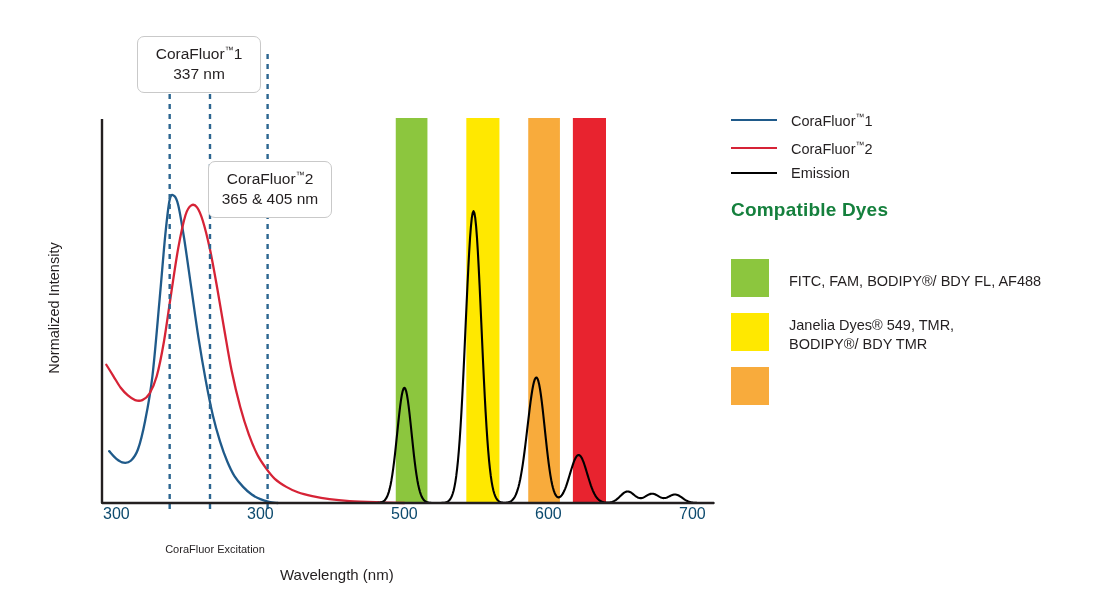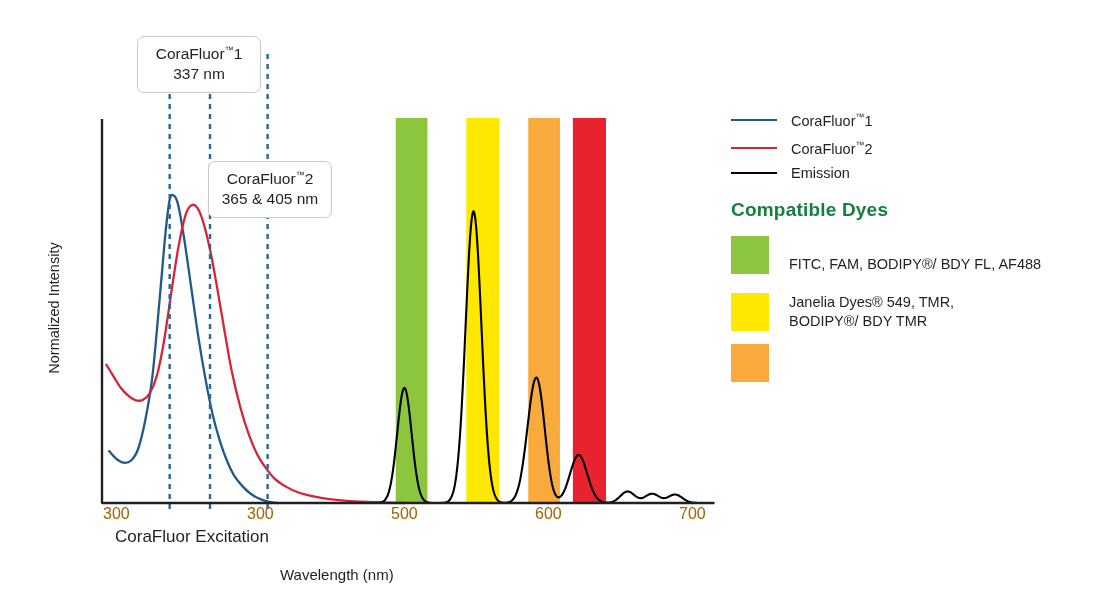--- a/index.html
+++ b/index.html
@@ -16,40 +16,40 @@
   .callout{position:absolute;border:1px solid #c9c9c9;border-radius:7px;
            background:#ffffff;text-align:center;line-height:1.28;
            font-size:15.5px;color:#231f20;padding:7px 12px 8px 12px;
            box-sizing:border-box;}
   #callout1{left:137px;top:36px;width:124px;}
   #callout2{left:208px;top:161px;width:124px;}
   .callout .l1,.callout .l2{display:block;white-space:nowrap;}
   .tm{font-size:9px;vertical-align:super;letter-spacing:0;}
 
   
-  .tick{position:absolute;font-size:16px;color:#a16207;text-align:center;
+  .tick{position:absolute;font-size:16px;color:#0c4a6e;text-align:center;
         width:60px;}
-  .subaxis{position:absolute;font-size:17px;color:#231f20;text-align:left;}
+  .subaxis{position:absolute;font-size:11px;color:#231f20;text-align:center;margin-top:16px;}
   #xlabel{position:absolute;left:280px;top:566px;width:260px;
           font-size:15px;color:#231f20;}
   #ylabel{position:absolute;left:-36px;top:300px;width:180px;text-align:center;
           font-size:14.5px;color:#231f20;transform:rotate(-90deg);
           transform-origin:50% 50%;}
 
   
   #panel{position:absolute;left:726px;top:0;width:384px;height:612px;}
   .lgrow{position:absolute;display:flex;align-items:center;}
   .lgline{width:46px;height:0;border-top-width:2.6px;border-top-style:solid;
           margin-right:14px;flex:none;}
   .lgtext{font-size:14.5px;color:#231f20;white-space:nowrap;}
 
   #dyes-title{position:absolute;left:5px;top:199px;font-size:19px;
               color:#15803d;font-weight:600;letter-spacing:.2px;}
 
-  .dyerow{position:absolute;display:flex;align-items:flex-end;}
+  .dyerow{position:absolute;display:flex;align-items:center;margin-top:23px;}
   .sw{width:38px;height:38px;flex:none;margin-right:20px;}
   .dyetext{font-size:14.5px;color:#231f20;line-height:1.32;padding-top:7px;}
   .dyetext span{display:block;white-space:nowrap;}
 </style>
 </head>
 <body>
 
 <div id="stage">
 
   <div id="plot">

